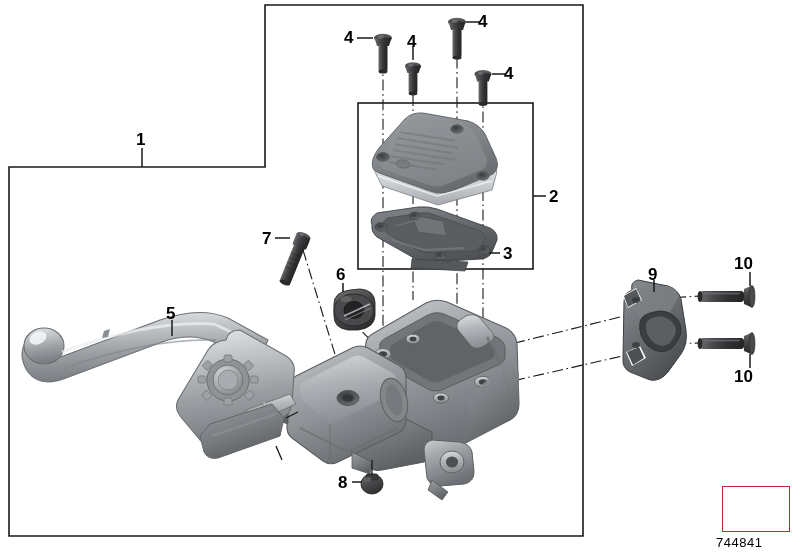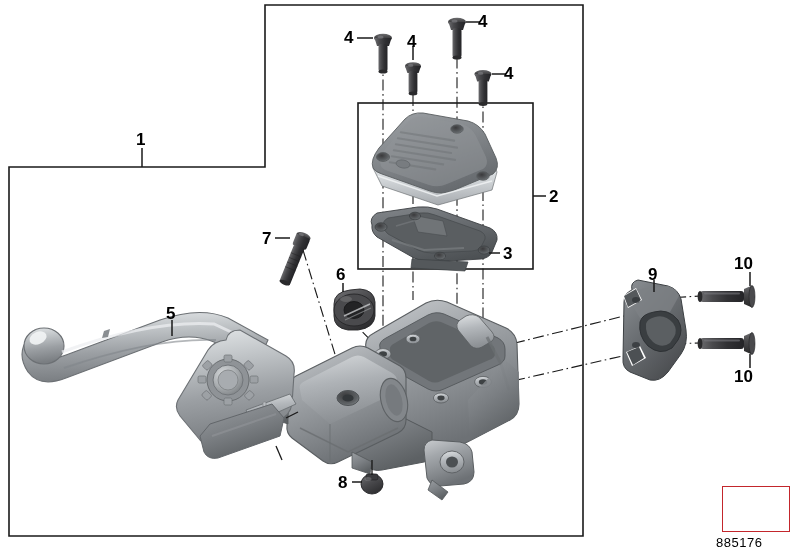--- a/index.html
+++ b/index.html
@@ -467,15 +467,15 @@
   <div class="callout" style="left:503px; top:245px;">3</div>
   <div class="callout" style="left:262px; top:230px;">7</div>
   <div class="callout" style="left:336px; top:266px;">6</div>
   <div class="callout" style="left:166px; top:305px;">5</div>
   <div class="callout" style="left:338px; top:474px;">8</div>
   <div class="callout" style="left:648px; top:266px;">9</div>
   <div class="callout" style="left:734px; top:255px;">10</div>
   <div class="callout" style="left:734px; top:368px;">10</div>
 
   <div id="logo-box"></div>
-  <div id="diagram-id">885176</div>
+  <div id="diagram-id">744841</div>
 
 </div>
 
 </body></html>

